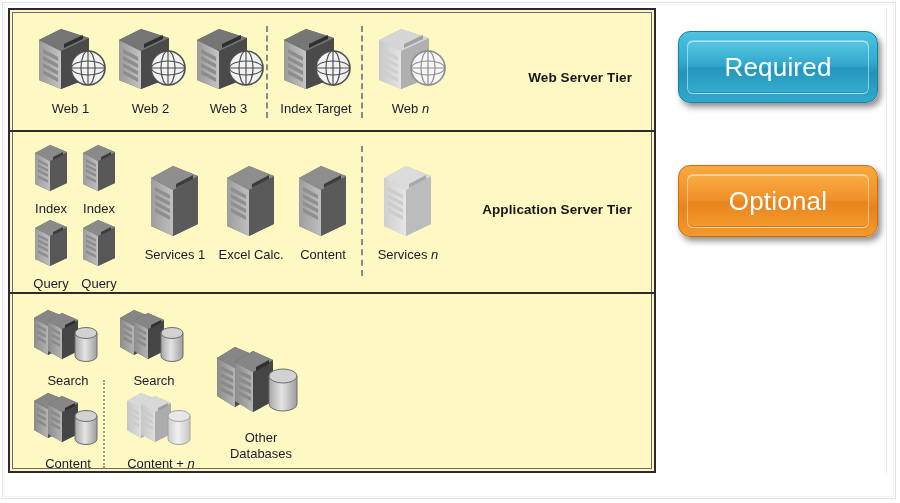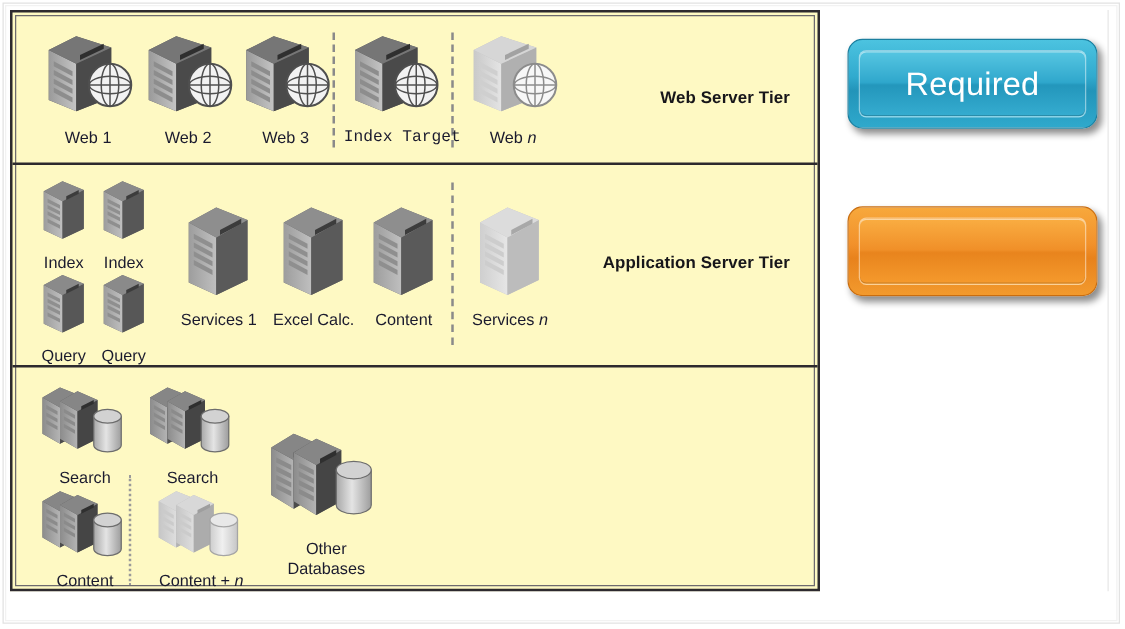--- a/index.html
+++ b/index.html
@@ -165,21 +165,21 @@
               <ellipse cx="57" cy="42" rx="7" ry="17" fill="none" stroke="#4f4f4f" stroke-width="1.2"></ellipse>
               <line x1="40" y1="42" x2="74" y2="42" stroke="#4f4f4f" stroke-width="1.2"></line>
               <ellipse cx="57" cy="42" rx="16.5" ry="7" fill="none" stroke="#4f4f4f" stroke-width="1.1"></ellipse>
               <line x1="57" y1="25" x2="57" y2="59" stroke="#4f4f4f" stroke-width="1.2"></line>
             </g>
           </svg>
         </div>
         <div class="cap">Web 3</div>
       </div>
 
-      <div class="node" style="left:265px;top:16px;width:82px;font-family:Liberation Mono, monospace;">
+      <div class="node" style="left:265px;top:16px;width:82px;">
         <div class="iconbox">
           <svg width="80" height="70" viewBox="0 0 80 70">
             <g>
               <polygon points="8,14 30,3 58,12 58,52 30,63 8,54" fill="#575757"></polygon>
               <polygon points="8,14 30,25 30,63 8,54" fill="url(#twrDkL)"></polygon>
               <polygon points="30,25 58,12 58,52 30,63" fill="#4a4a4a"></polygon>
               <polygon points="8,14 30,3 58,12 30,25" fill="#767676"></polygon>
               <g fill="#8d8d8d">
                 <polygon points="12,23 27,31 27,35 12,27"></polygon>
                 <polygon points="12,30 27,38 27,42 12,34"></polygon>
@@ -601,17 +601,18 @@
 
   <div class="legend">
 
     <div class="legend-btn btn-required">
       <div class="inner"></div>
       <span>Required</span>
     </div>
 
     <div class="legend-btn btn-optional">
       <div class="inner"></div>
+      <span>Optional</span>
     </div>
   </div>
 
   <div class="legend-rule"></div>
 </div>
 
 </body></html>

